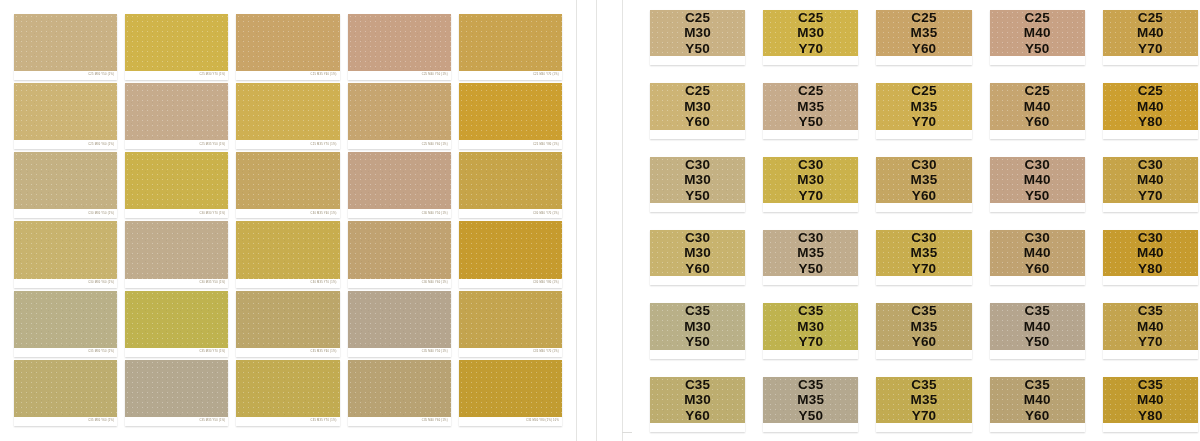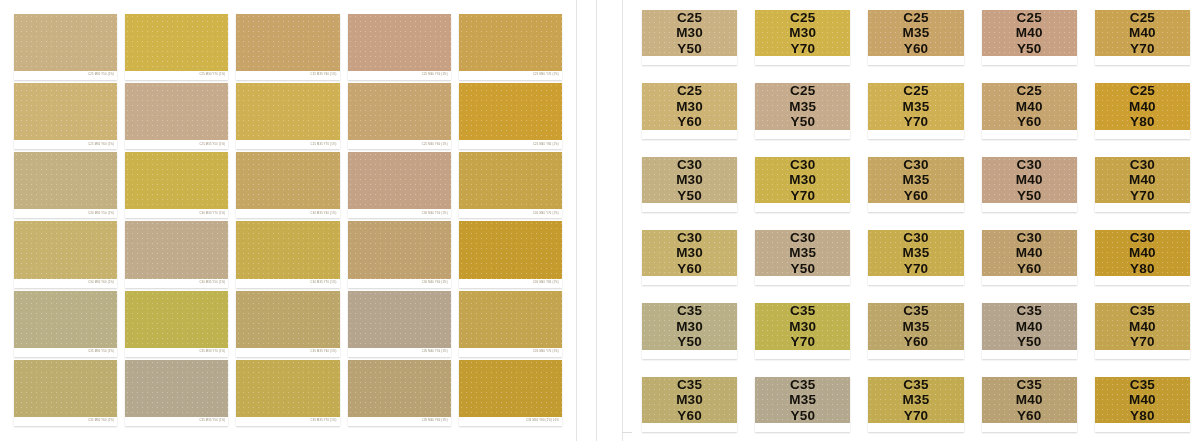--- a/index.html
+++ b/index.html
@@ -34,21 +34,21 @@
     display:grid;
     grid-template-columns:repeat(5,1fr);
   }
   .grid-left{
     left:14px;top:14px;width:548px;
     grid-template-rows:repeat(6,1fr);
     height:412px;
     column-gap:8px;row-gap:3px;
   }
   .grid-right{
-    left:42px;top:10px;width:548px;
+    left:50px;top:10px;width:548px;
     grid-template-rows:repeat(6,1fr);
     height:422px;
     column-gap:9px;row-gap:4px;gap:18px;
   }
 
   
   .card{
     position:relative;
     background:#ffffff;
     box-shadow:0 1px 1.5px rgba(0,0,0,.17);

